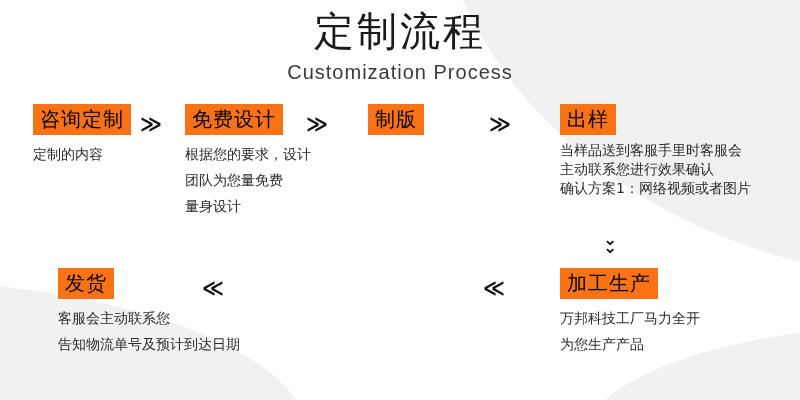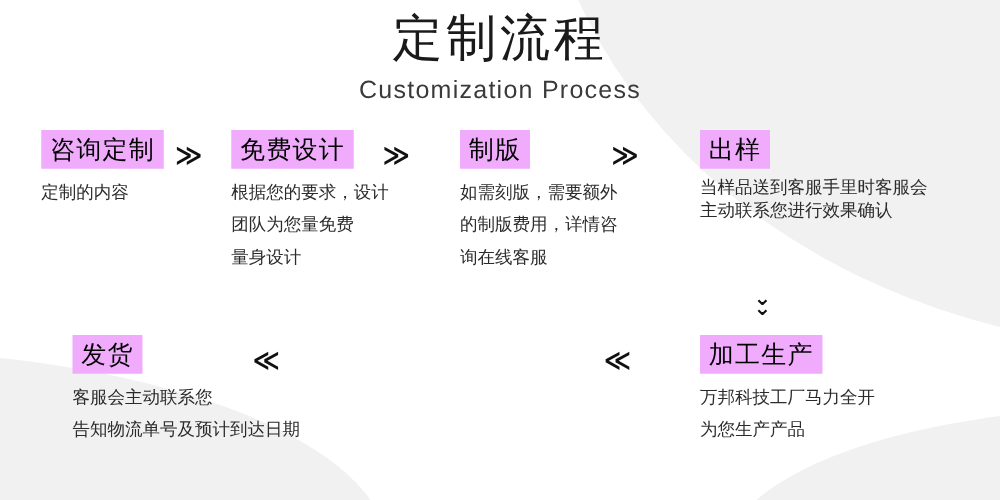--- a/index.html
+++ b/index.html
@@ -85,21 +85,21 @@
 
   .step {
     position: absolute;
   }
   .step-label-wrap {
     height: 30px;
     display: block;
   }
   .step-label {
     display: inline-block;
-    background: #f0abfc;
+    background: #f97316;
     color: #000000;
     font-size: 20px;
     line-height: 28px;
     padding: 1px 7px 2px 7px;
     letter-spacing: 1px;
     font-weight: 400;
     font-family: "DejaVu Sans", "Liberation Sans", sans-serif;
     white-space: nowrap;
   }
   .step-body {
@@ -172,36 +172,32 @@
         <span class="bline">量身设计</span>
       </div>
     </div>
 
     <div class="arrow" style="left:306px; top:10px;">≫</div>
 
     <div class="step" style="left:368px; top:0;">
       <div class="step-label-wrap">
         <span class="step-label">制版</span>
       </div>
-      <div class="step-body lh-loose">
-        <span class="bline">如需刻版，需要额外</span>
-        <span class="bline">的制版费用，详情咨</span>
-        <span class="bline">询在线客服</span>
-      </div>
     </div>
 
     <div class="arrow" style="left:489px; top:10px;">≫</div>
 
     <div class="step" style="left:560px; top:0;">
       <div class="step-label-wrap">
         <span class="step-label">出样</span>
       </div>
       <div class="step-body lh-tight">
         <span class="bline">当样品送到客服手里时客服会</span>
         <span class="bline">主动联系您进行效果确认</span>
+        <span class="bline">确认方案1：网络视频或者图片</span>
       </div>
     </div>
 
   </div>
 
   <div class="arrow arrow-down" style="left:592px; top:238px; width:36px;">
     <span>⌄</span>
     <span>⌄</span>
   </div>
 

